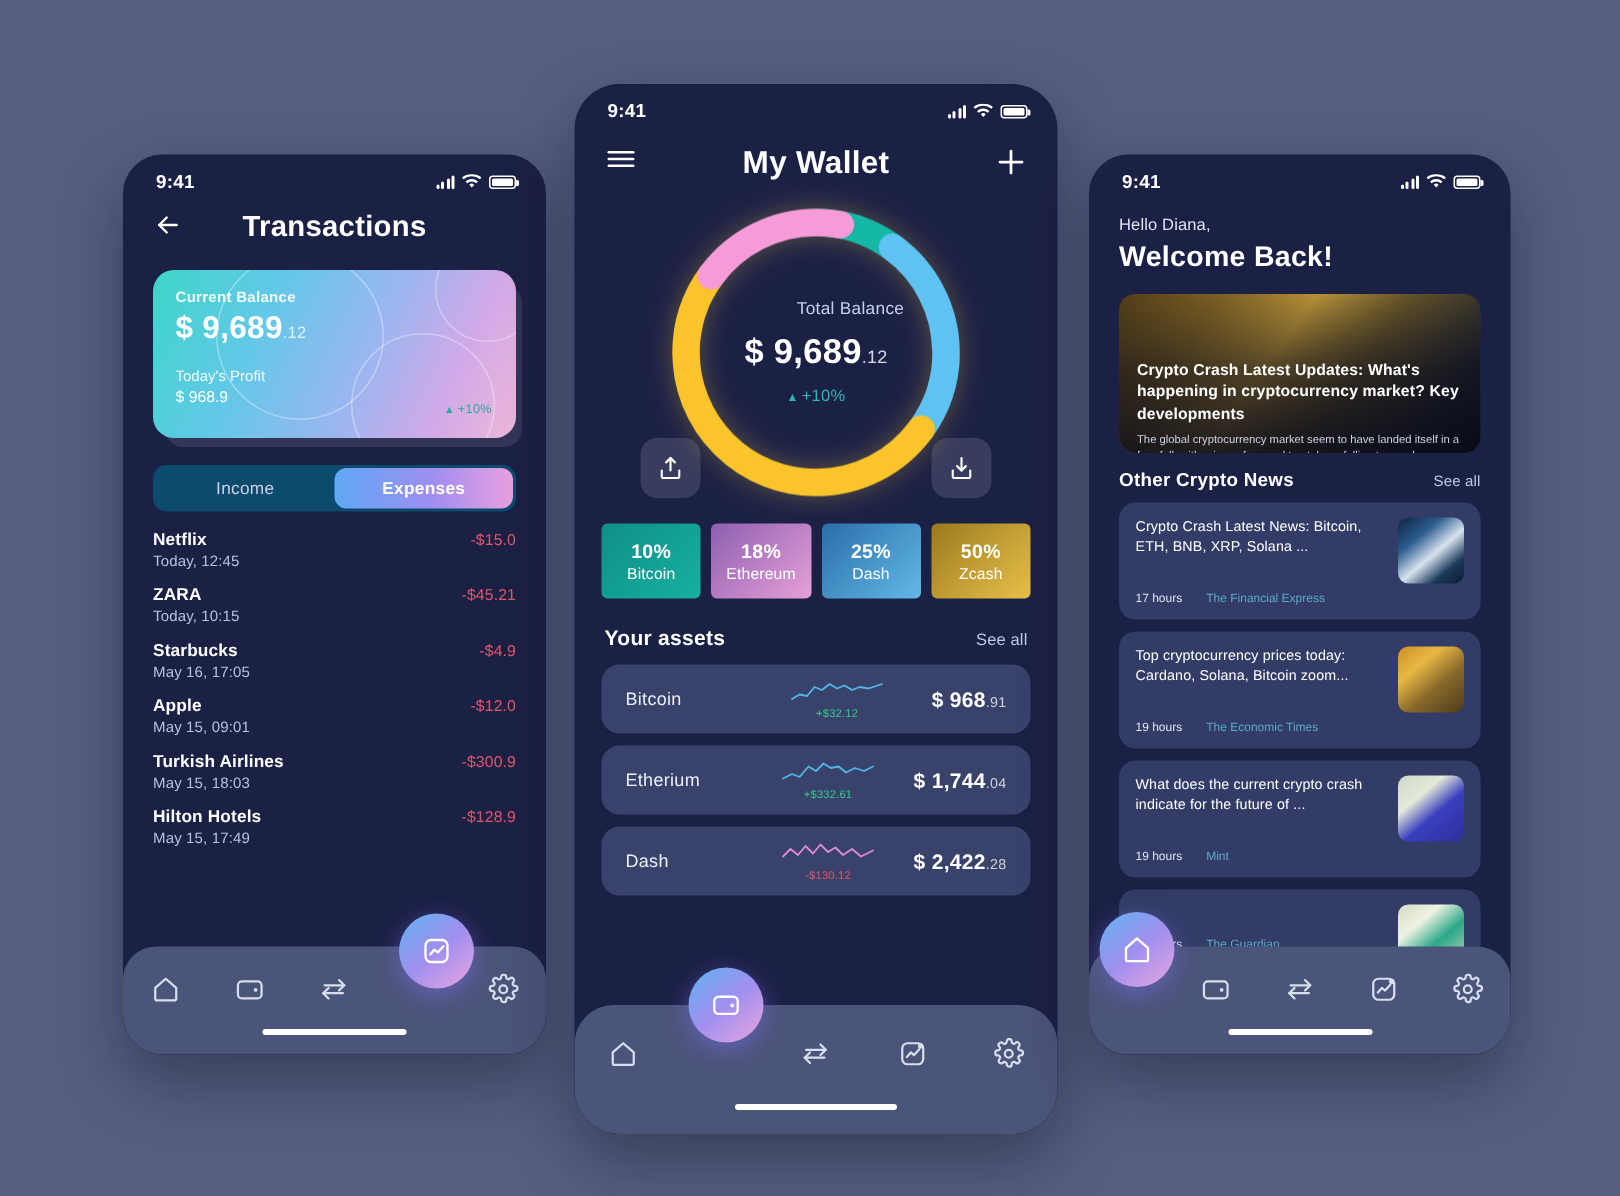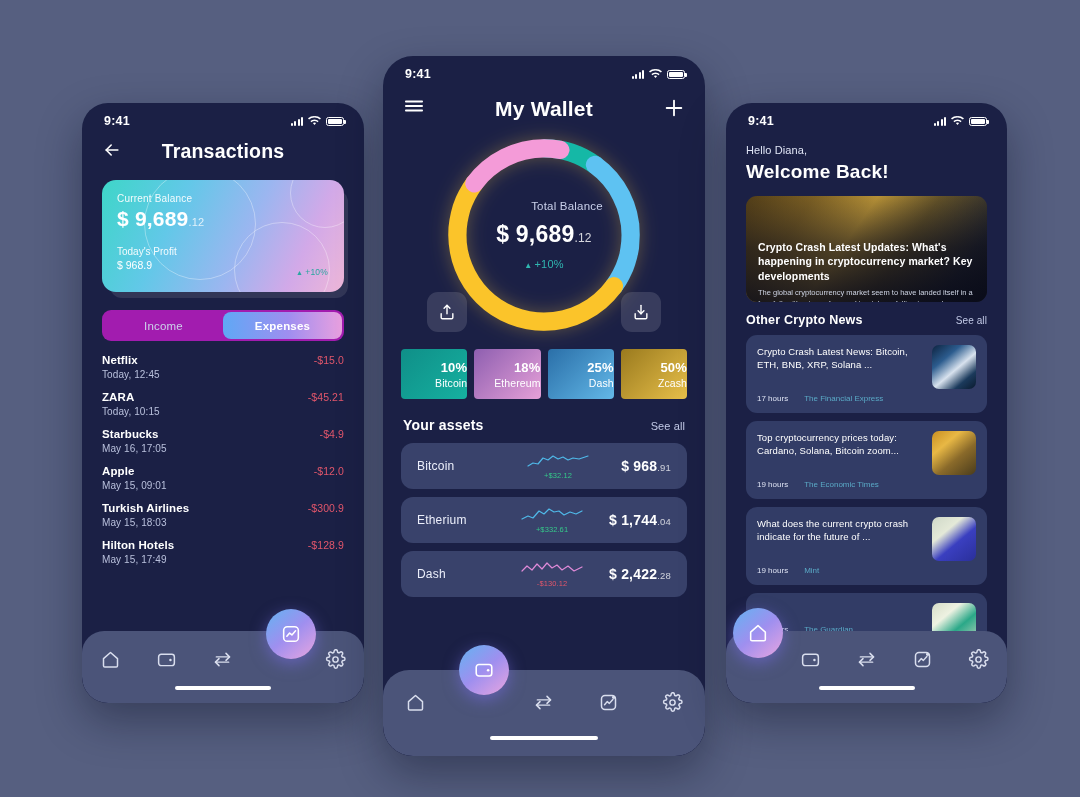--- a/index.html
+++ b/index.html
@@ -70,34 +70,34 @@
     padding: 13px 15px;
     overflow: hidden;
     box-shadow: 6px 8px 0 -2px rgba(255,255,255,.10);
   }
   .balance-card .ring {
     position: absolute; border: 1px solid rgba(255,255,255,.35); border-radius: 50%;
   }
   .balance-card .r1 { width: 112px; height: 112px; left: 42px;  top: -12px; }
   .balance-card .r2 { width: 96px;  height: 96px;  left: 132px; top: 42px;  }
   .balance-card .r3 { width: 70px;  height: 70px;  left: 188px; top: -22px; }
-  .bc-label { font-size: 10px; color: rgba(255,255,255,.92); letter-spacing: .2px; }
+  .bc-label { font-size: 10px; color: rgba(255,255,255,.92); letter-spacing: .2px; font-weight: bold; }
   .bc-amount { margin-top: 3px; color: #fff; font-size: 21px; font-weight: bold; letter-spacing: .2px; }
   .bc-amount .cents { font-size: 11px; font-weight: normal; opacity: .78; }
   .bc-profit-label { margin-top: 15px; font-size: 10px; color: rgba(255,255,255,.92); }
   .bc-profit-val { margin-top: 2px; font-size: 10.5px; color: #fff; }
   .bc-pct {
     position: absolute; right: 16px; bottom: 15px;
     font-size: 8.5px; color: #2aa6a0; letter-spacing: .2px;
   }
   .bc-pct .tri { font-size: 7px; margin-right: 2px; }
 
   .toggle {
     margin: 18px 20px 0 20px; height: 31px;
-    background: #a21caf; border-radius: 9px;
+    background: #0c4a6e; border-radius: 9px;
     display: flex; padding: 2px;
   }
   .toggle div {
     flex: 1; display: flex; align-items: center; justify-content: center;
     border-radius: 8px; font-size: 11.5px; color: #ccd2ea; letter-spacing: .2px;
   }
   .toggle div.active {
     background: linear-gradient(90deg, #5fa8f5 0%, #9f8ef0 55%, #e9a0df 100%);
     color: #fff; font-weight: bold;
   }
@@ -150,21 +150,21 @@
     background: rgba(255,255,255,.13);
     display: flex; align-items: center; justify-content: center;
   }
   .action-btn svg { width: 20px; height: 20px; color: #fff; }
   #btn-send { left: 44px; top: 236px; }
   #btn-receive { right: 44px; top: 236px; }
 
   .chips { display: flex; gap: 7px; padding: 0 18px; margin-top: 14px; }
   .chip {
     flex: 1; height: 50px; border-radius: 4px;
-    display: flex; flex-direction: column; align-items: flex-end; justify-content: center;
+    display: flex; flex-direction: column; align-items: center; justify-content: center;
     color: #fff;
   }
   .chip .pct { font-size: 13px; font-weight: bold; letter-spacing: .2px; }
   .chip .nm { font-size: 10.5px; margin-top: 2px; letter-spacing: .1px; }
 
   .sec-hdr {
     display: flex; align-items: baseline; justify-content: space-between;
     padding: 0 20px; margin-top: 18px;
   }
   .sec-title { font-size: 14px; color: #fff; font-weight: bold; letter-spacing: .2px; }

